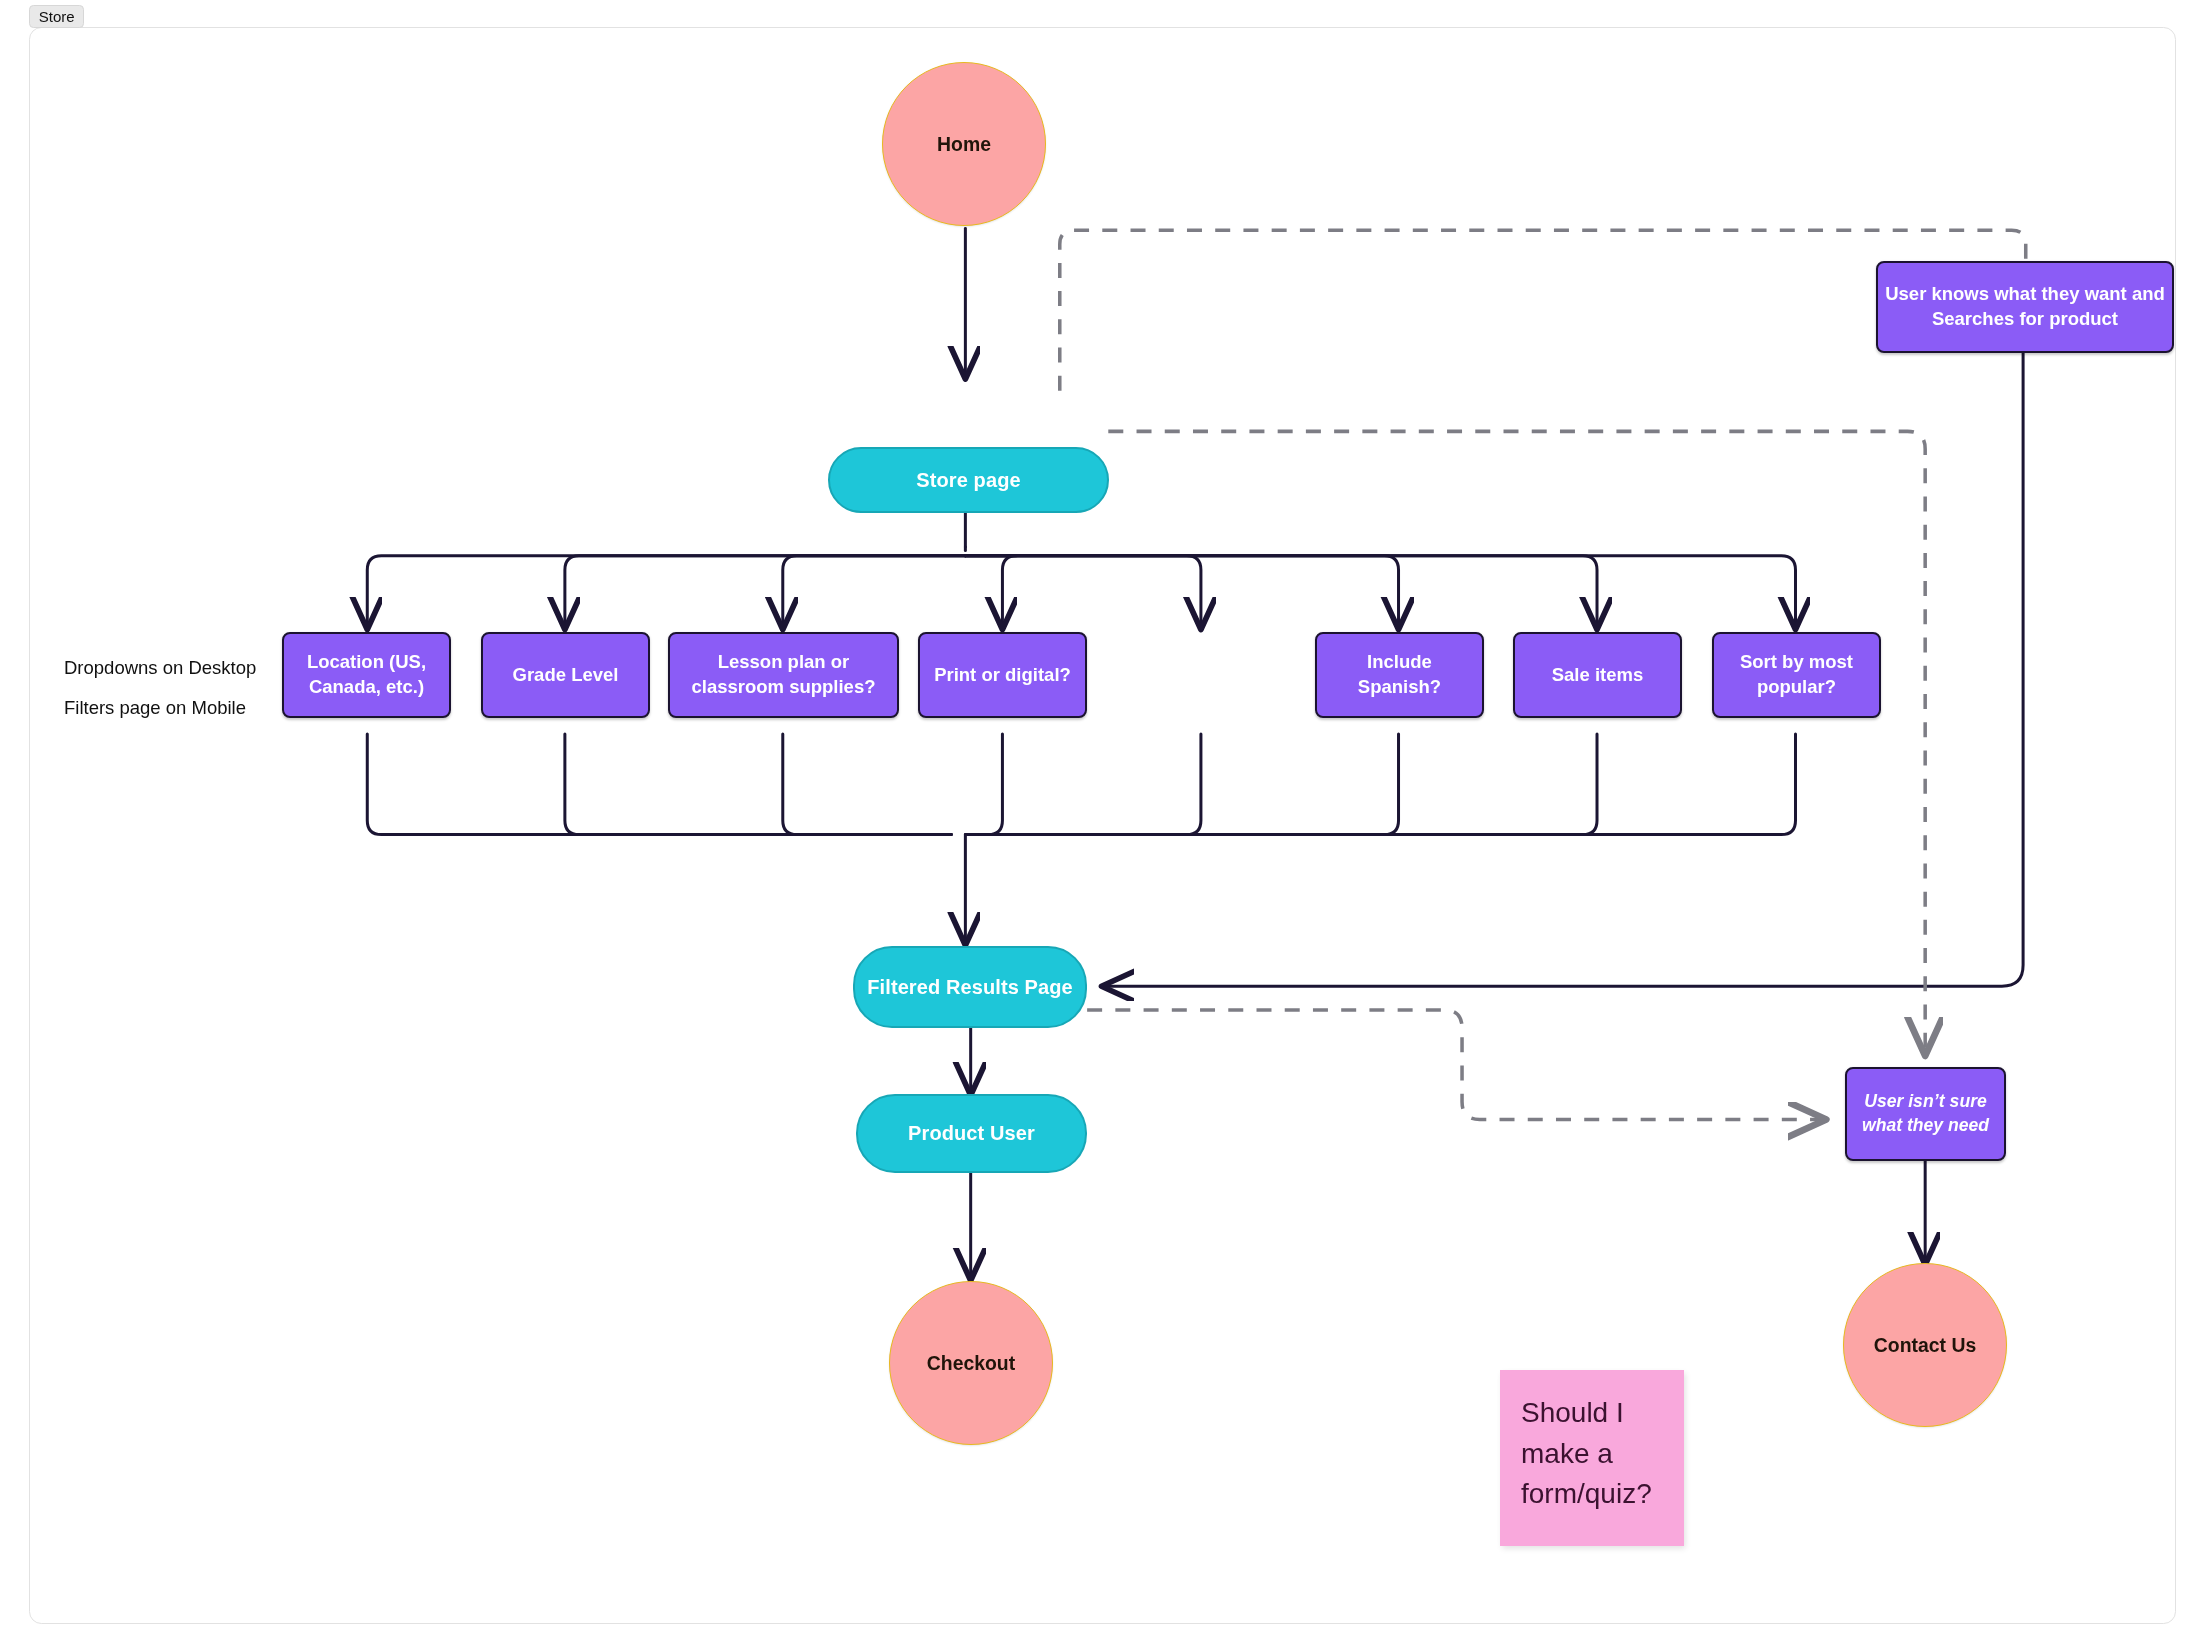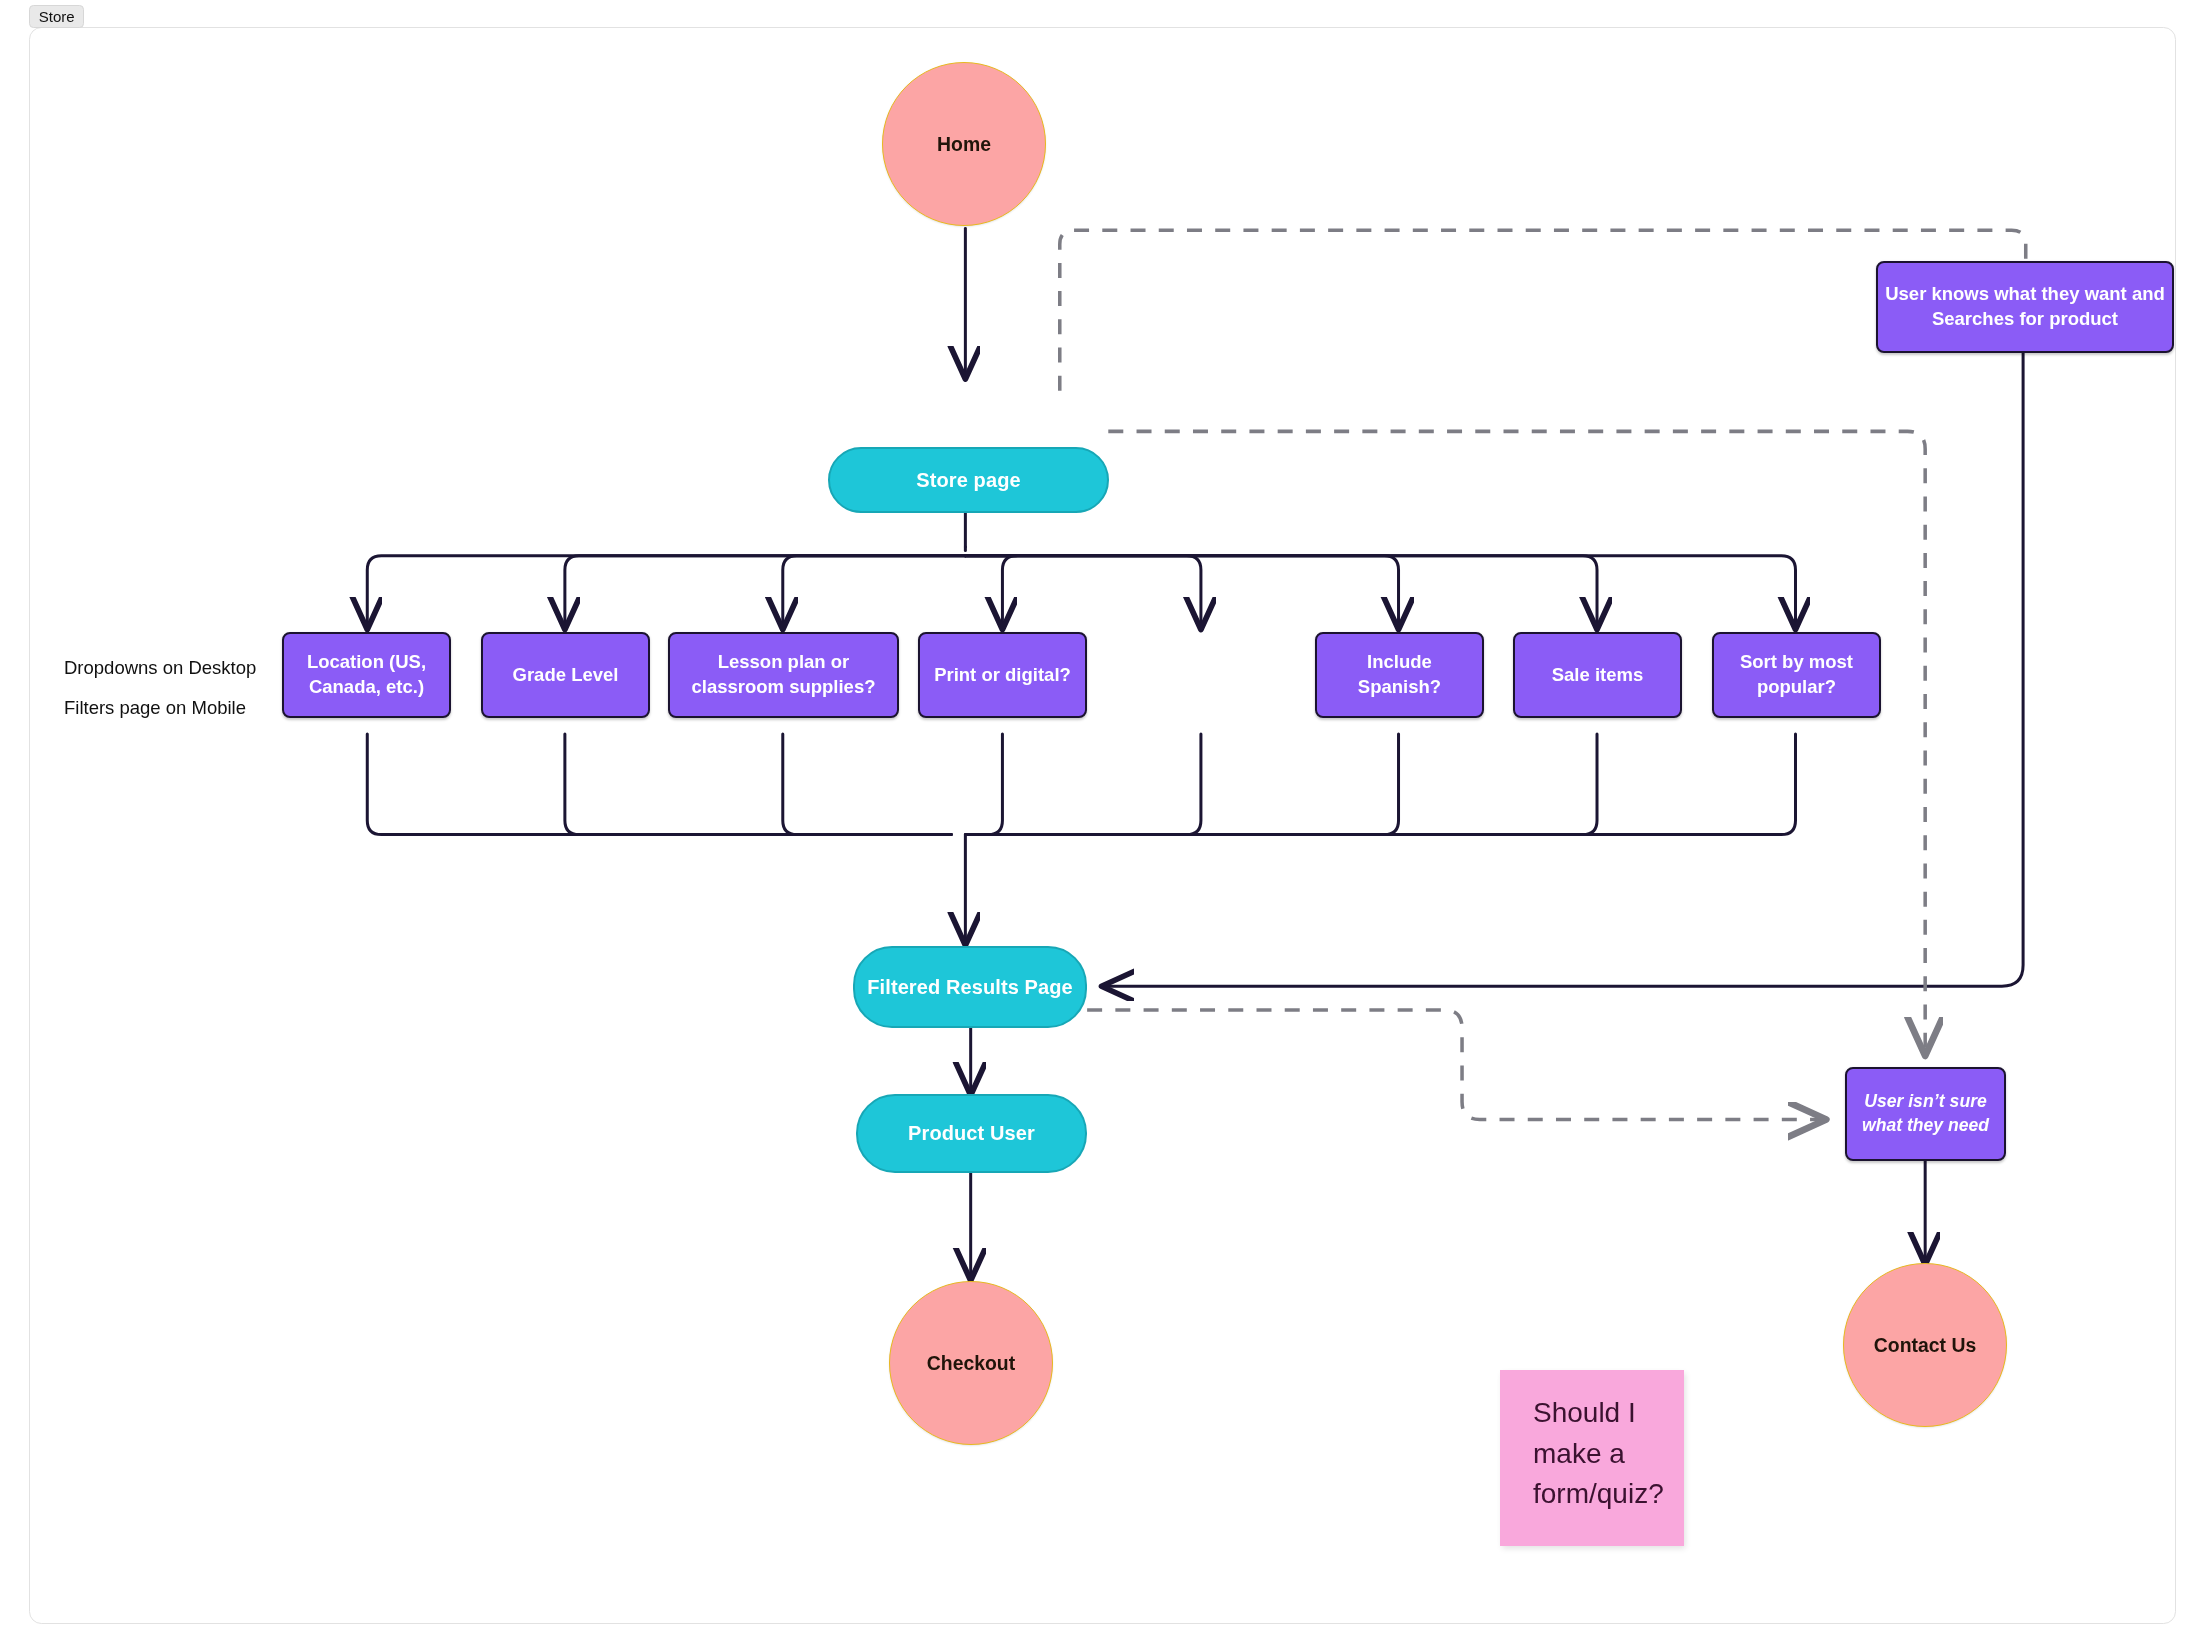--- a/index.html
+++ b/index.html
@@ -92,21 +92,21 @@
     padding: 3.5px 7px;
     box-shadow: 0 1.8px 2.6px rgba(0,0,0,.22);
   }
   .node-rect.small { font-size: 17.6px; }
   .sticky {
     position: absolute;
     background: #F9A8DC;
     color: #3b1230;
     font-size: 28px;
     line-height: 1.45;
-    padding: 23px 21px 21px 33px;
+    padding: 23px 21px 21px 21px;
     box-sizing: border-box;
     z-index: 10;
     box-shadow: 1.8px 2.6px 6.2px rgba(0,0,0,.12);
     white-space: pre-line;
   }
   .side-label {
     position: absolute;
     font-size: 18.5px;
     color: #101010;
     z-index: 10;

